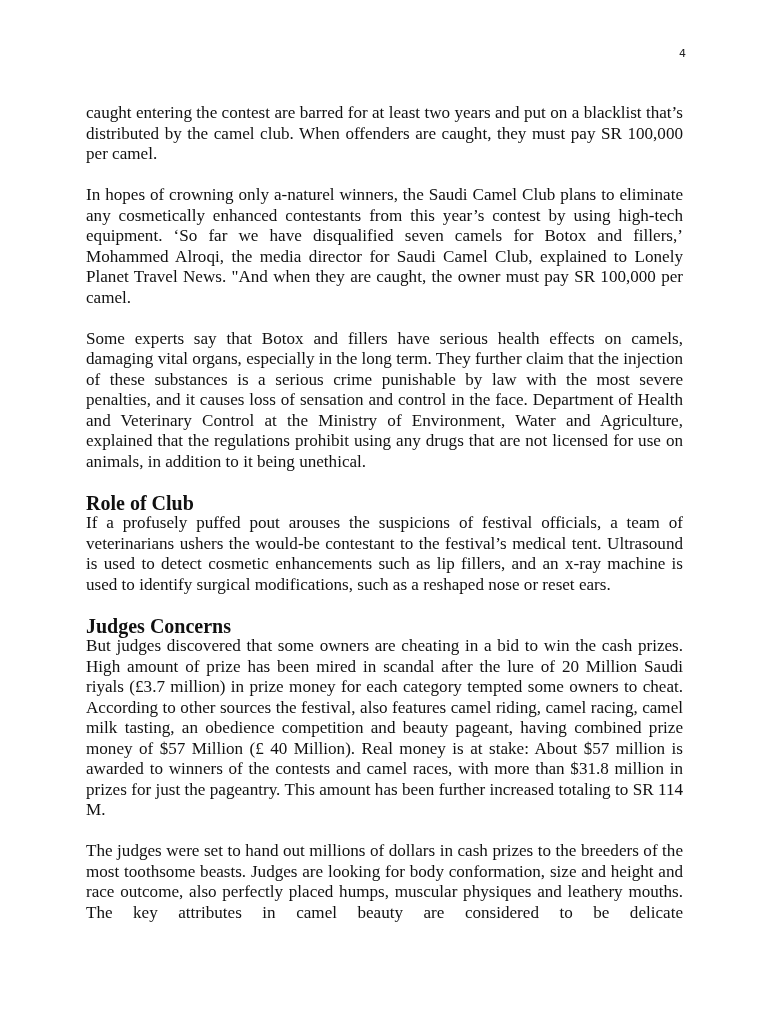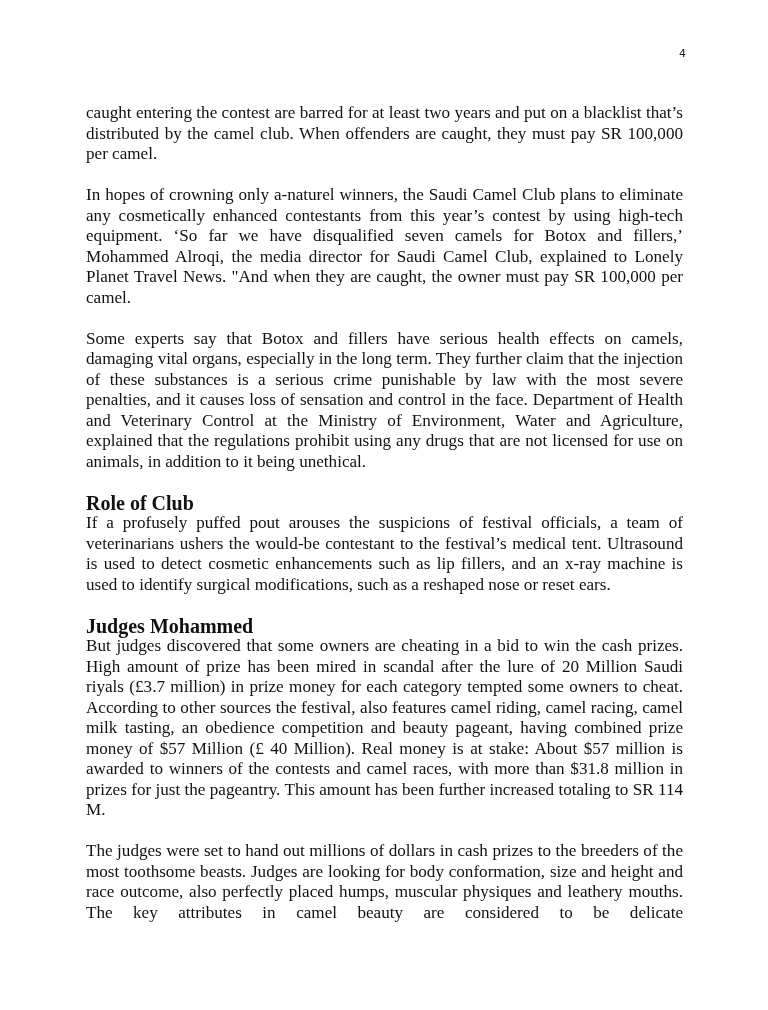--- a/index.html
+++ b/index.html
@@ -53,17 +53,17 @@
   <p class="para">caught entering the contest are barred for at least two years and put on a blacklist that’s distributed by the camel club. When offenders are caught, they must pay SR 100,000 per camel.</p>
   <p class="para">In hopes of crowning only a-naturel winners, the Saudi Camel Club plans to eliminate any cosmetically enhanced contestants from this year’s contest by using high-tech equipment. ‘So far we have disqualified seven camels for Botox and fillers,’ Mohammed Alroqi, the media director for Saudi Camel Club, explained to Lonely Planet Travel News. "And when they are caught, the owner must pay SR 100,000 per camel.</p>
   <p class="para">Some experts say that Botox and fillers have serious health effects on camels, damaging vital organs, especially in the long term. They further claim that the injection of these substances is a serious crime punishable by law with the most severe penalties, and it causes loss of sensation and control in the face. Department of Health and Veterinary Control at the Ministry of Environment, Water and Agriculture, explained that the regulations prohibit using any drugs that are not licensed for use on animals, in addition to it being unethical.</p>
 
   <div class="section">
     <h3 class="heading">Role of Club</h3>
     <p class="para">If a profusely puffed pout arouses the suspicions of festival officials, a team of veterinarians ushers the would-be contestant to the festival’s medical tent. Ultrasound is used to detect cosmetic enhancements such as lip fillers, and an x-ray machine is used to identify surgical modifications, such as a reshaped nose or reset ears.</p>
   </div>
 
   <div class="section">
-    <h3 class="heading">Judges Mohammed</h3>
+    <h3 class="heading">Judges Concerns</h3>
     <p class="para">But judges discovered that some owners are cheating in a bid to win the cash prizes. High amount of prize has been mired in scandal after the lure of 20 Million Saudi riyals (£3.7 million) in prize money for each category tempted some owners to cheat. According to other sources the festival, also features camel riding, camel racing, camel milk tasting, an obedience competition and beauty pageant, having combined prize money of $57 Million (£ 40 Million). Real money is at stake: About $57 million is awarded to winners of the contests and camel races, with more than $31.8 million in prizes for just the pageantry. This amount has been further increased totaling to SR 114 M.</p>
     <p class="para" style="text-align-last: justify;">The judges were set to hand out millions of dollars in cash prizes to the breeders of the most toothsome beasts. Judges are looking for body conformation, size and height and race outcome, also perfectly placed humps, muscular physiques and leathery mouths. The key attributes in camel beauty are considered to be delicate</p>
   </div>
 </div>
 
 </body></html>

